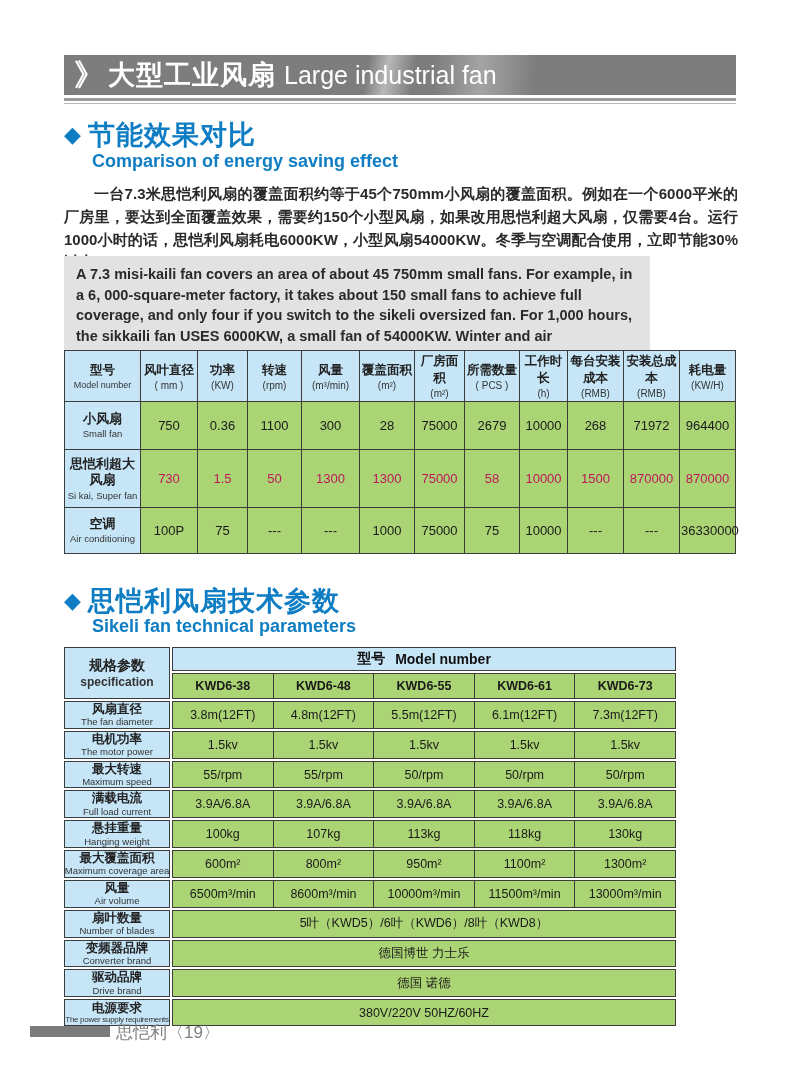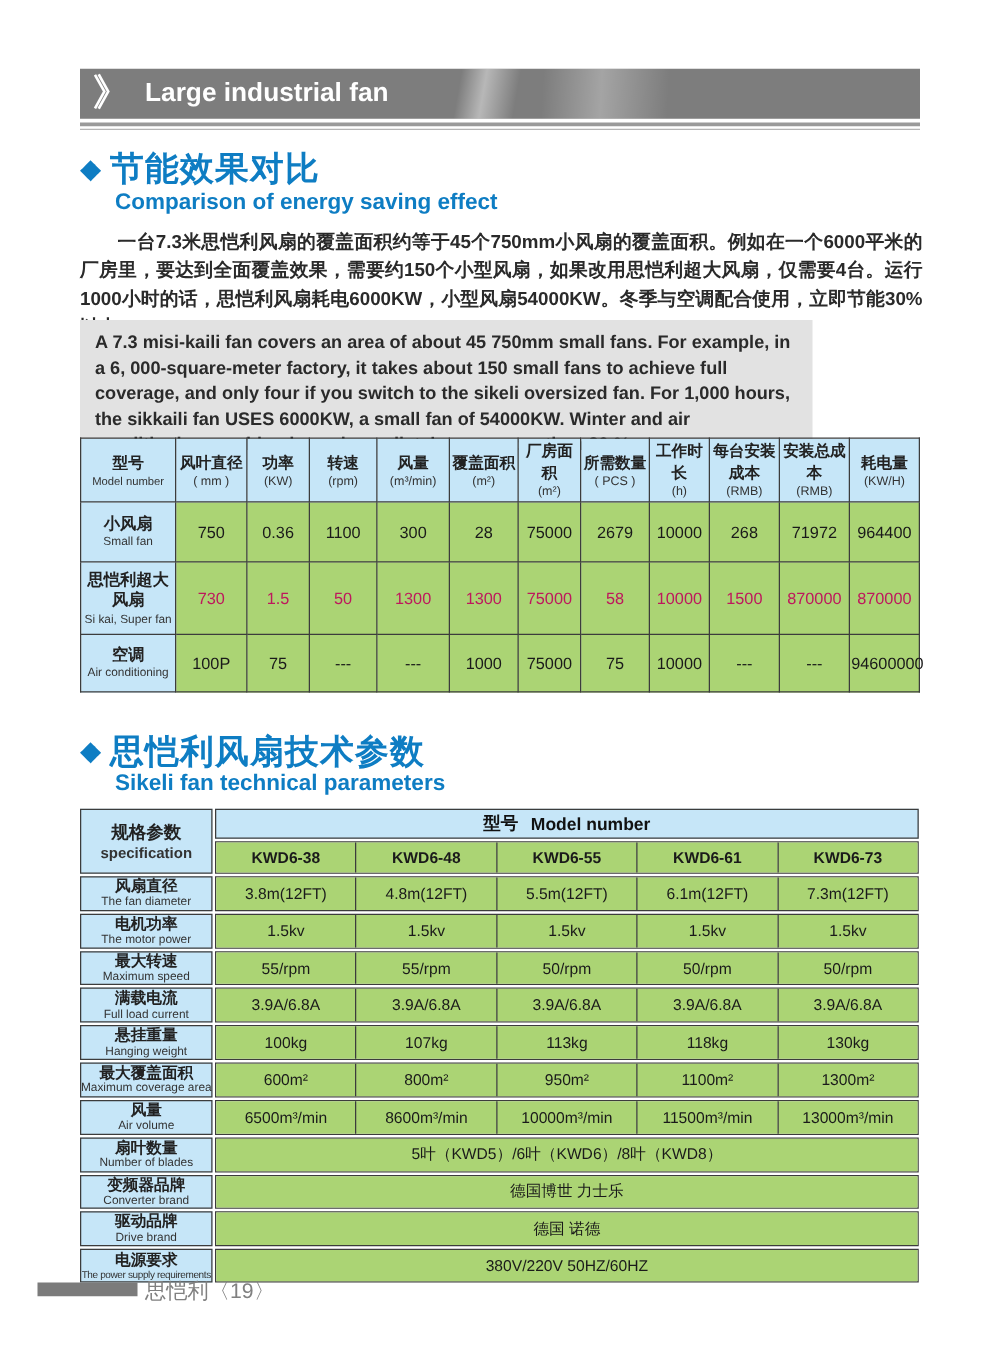--- a/index.html
+++ b/index.html
@@ -15,21 +15,21 @@
     left:64px;top:55px;width:672px;height:40px;
     background:
       linear-gradient(100deg, rgba(255,255,255,0) 45%, rgba(255,255,255,.45) 48%, rgba(255,255,255,0) 52%),
       linear-gradient(93deg, rgba(255,255,255,0) 55%, rgba(255,255,255,.3) 62%, rgba(255,255,255,0) 70%),
       #7d7d7d;
     display:flex;align-items:center;box-sizing:border-box;padding-left:10px;
     color:#fff;
   }
   .banner .chev{font-size:30px;font-weight:bold;line-height:1;margin-right:4px;}
   .banner .zh{font-size:27px;font-weight:bold;letter-spacing:1px;}
-  .banner .en{font-size:21px;font-weight:bold;margin-left:8px;}
+  .banner .en{font-size:25px;font-weight:normal;margin-left:8px;}
   .banner-rule{
     left:64px;top:98px;width:672px;height:6px;
     border-top:3px solid #9a9a9a;border-bottom:1px solid #b5b5b5;box-sizing:border-box;
   }
 
   
   .sec-title{display:flex;align-items:center;color:#0e7dc3;font-weight:bold;font-size:27px;letter-spacing:1px;}
   .sec-title .dia{font-size:22px;margin-right:6px;}
   .sec-sub{color:#0e7dc3;font-size:18px;font-weight:bold;}
 
@@ -51,21 +51,21 @@
   .t1 th .sub{font-size:10px;font-weight:normal;color:#333;margin-top:1px;}
   .t1 th.c0 .sub{font-size:9px;}
   .t1 td{background:#abd474;font-size:13px;color:#1a1a1a;}
   .t1 td.label{background:#c6e6f8;}
   .t1 td.label .zh{font-size:13px;font-weight:bold;color:#222;line-height:1.25;}
   .t1 td.label .en{font-size:9.5px;color:#333;line-height:1.2;margin-top:1px;}
   .t1 tr.hl td:not(.label){color:#be185d;}
   .t1 .rh{height:46px;} .t1 .r0{height:48px;} .t1 .r1{height:58px;} .t1 .r2{height:46px;}
 
   
-  .t2{left:64px;top:647px;width:671px;}
+  .t2{left:64px;top:647px;width:612px;}
   .t2 .row{display:flex;margin-bottom:2px;}
   .spec{
     width:106px;min-width:106px;background:#c6e6f8;border:1.5px solid #3c3c3c;
     margin-right:2px;display:flex;flex-direction:column;justify-content:center;align-items:center;
     box-sizing:border-box;text-align:center;
   }
   .spec .zh{font-size:12.5px;font-weight:bold;color:#222;line-height:1.15;}
   .spec .en{font-size:9.5px;color:#333;line-height:1.1;margin-top:1px;white-space:nowrap;}
   .spec .en.tiny{font-size:8px;letter-spacing:-0.3px;}
   .vals{flex:1;display:flex;border:1.5px solid #3c3c3c;box-sizing:border-box;}
@@ -90,20 +90,21 @@
 
   
   .foot-bar{left:30px;top:1026px;width:80px;height:11px;background:#7b7b7b;}
   .foot-text{left:116px;top:1021px;font-size:17px;color:#808080;}
 </style>
 </head>
 <body>
 
 <div class="abs banner">
   <span class="chev">》</span>
+  <span class="zh">大型工业风扇</span>
   <span class="en">Large industrial fan</span>
 </div>
 <div class="abs banner-rule"></div>
 
 <div class="abs sec-title" style="left:64px;top:117px;">
   <span class="dia">◆</span>
   <span>节能效果对比</span>
 </div>
 <div class="abs sec-sub" style="left:92px;top:151px;">Comparison of energy saving effect</div>
 
@@ -218,21 +219,21 @@
     <td>100P</td>
     <td>75</td>
     <td>---</td>
     <td>---</td>
     <td>1000</td>
     <td>75000</td>
     <td>75</td>
     <td>10000</td>
     <td>---</td>
     <td>---</td>
-    <td>94600000</td>
+    <td>36330000</td>
   </tr>
 </tbody>
   </table>
 
 <div class="abs sec-title" style="left:64px;top:583px;">
   <span class="dia">◆</span>
   <span>思恺利风扇技术参数</span>
 </div>
 <div class="abs sec-sub" style="left:92px;top:616px;">Sikeli fan technical parameters</div>
 

